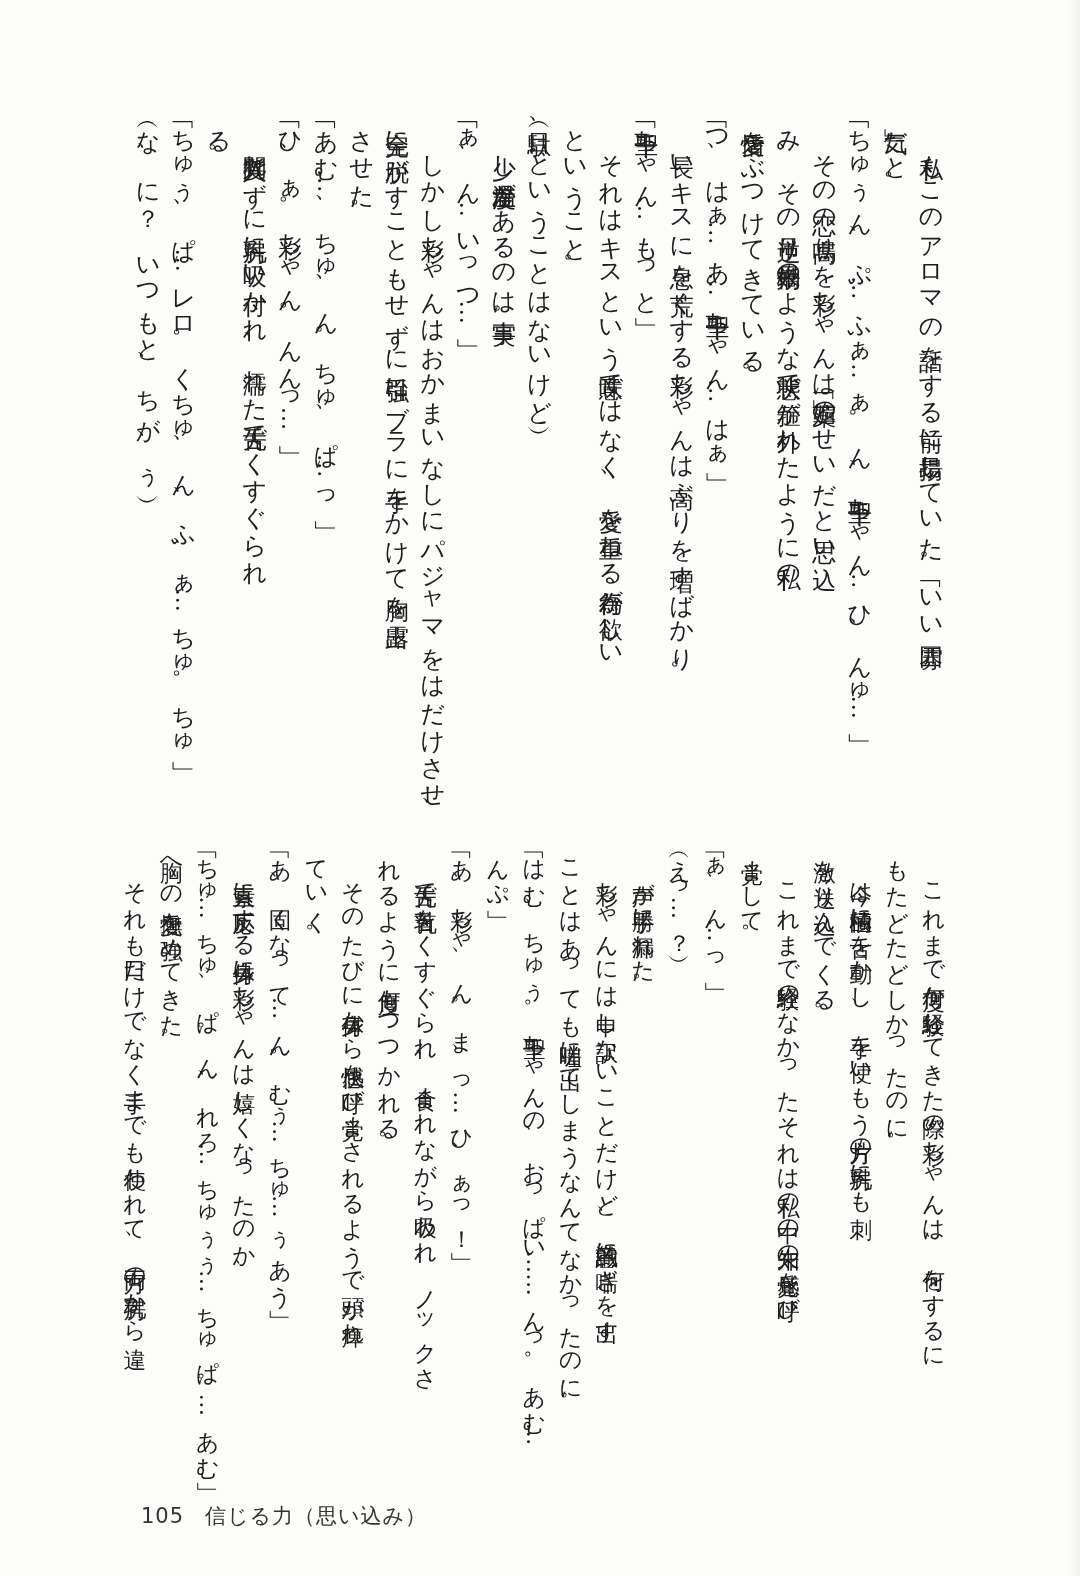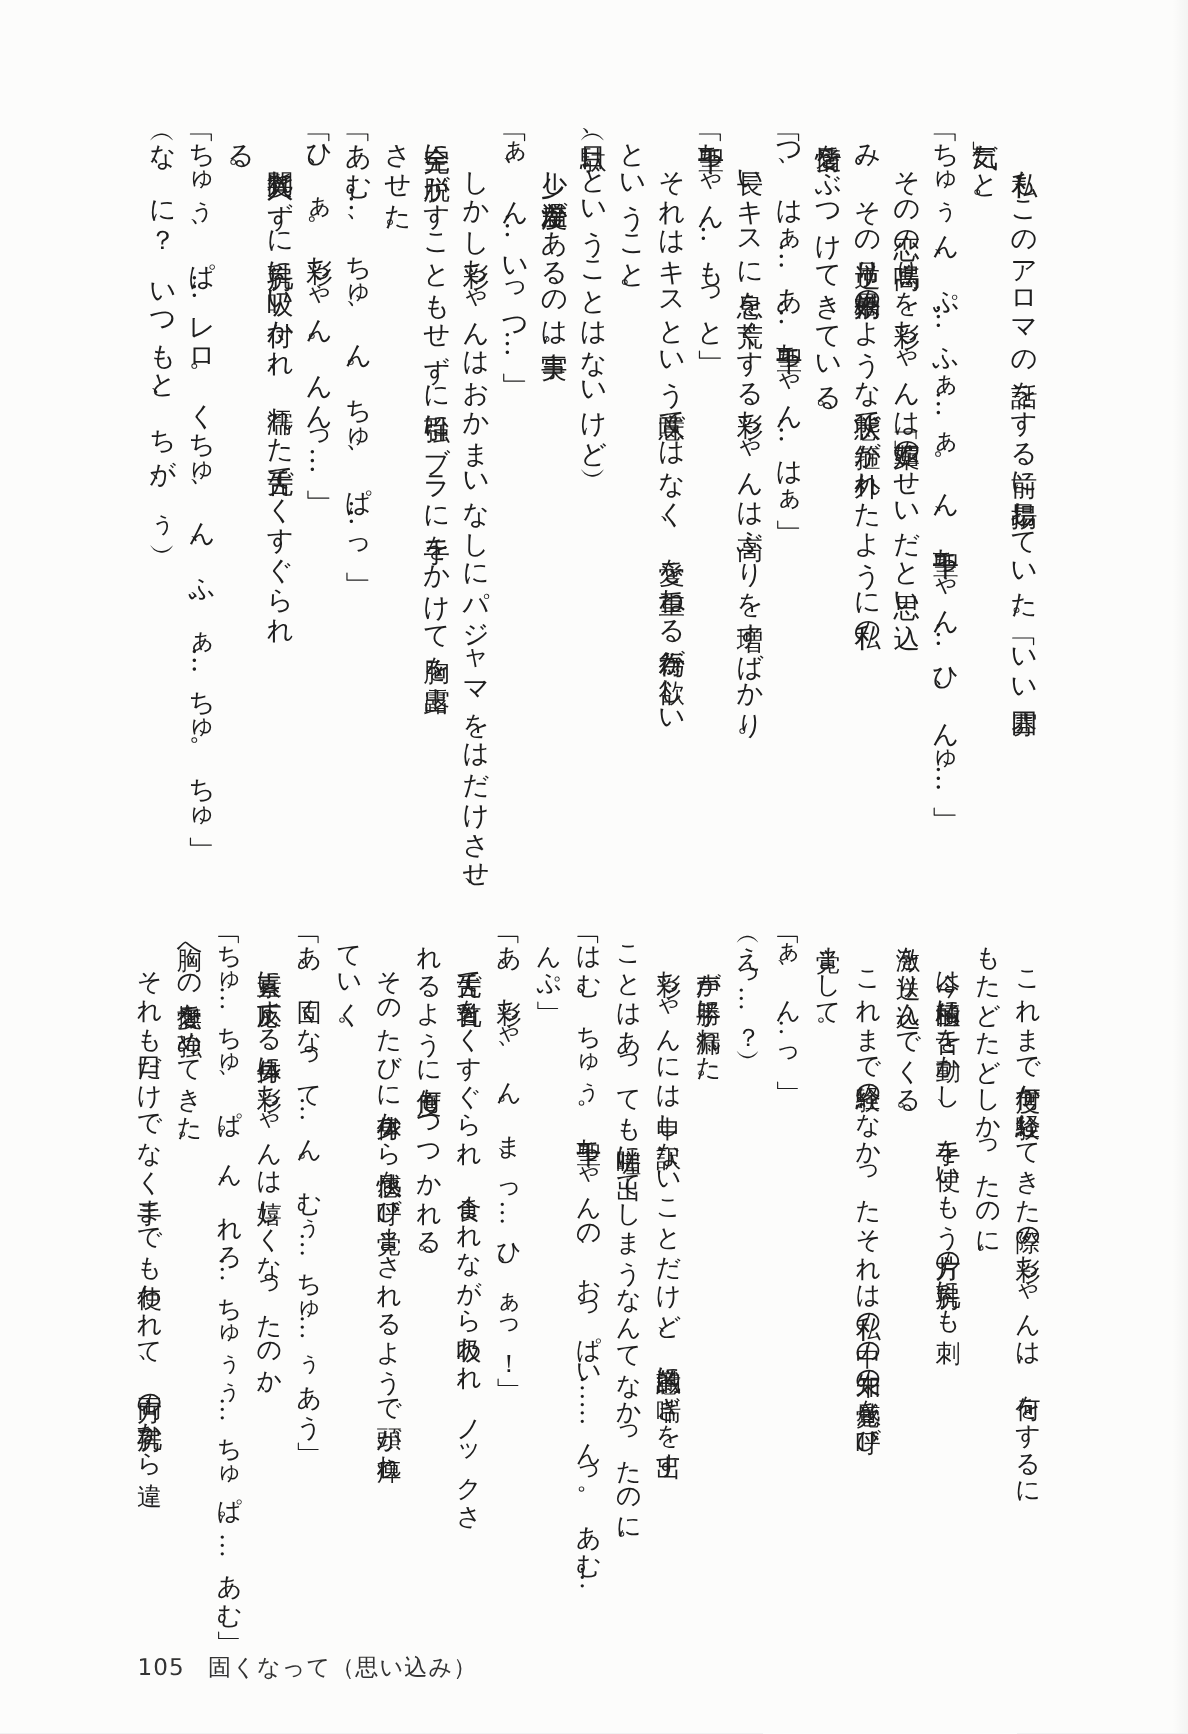--- a/index.html
+++ b/index.html
@@ -41,21 +41,21 @@
   .footer {
     position: absolute;
     left: 125px;
     top: 1502px;
     font-family: "DejaVu Sans", "Liberation Sans", sans-serif;
     font-size: 21px;
     letter-spacing: 1px;
     color: #333333;
     white-space: nowrap;
   }
-  .footer .page-num { margin-right: 21px; }
+  .footer .page-num { margin-right: 21px; margin-left: 16px; }
   
   .scan-edge {
     position: absolute;
     right: 0;
     top: 0;
     width: 14px;
     height: 100%;
     background: linear-gradient(to left, rgba(0,0,0,0.035), rgba(0,0,0,0));
     pointer-events: none;
   }
@@ -110,17 +110,17 @@
       <div class="line indent">そのたびに身体から快感を呼び覚まされるようで頭が痺れ</div>
       <div class="line">ていく。</div>
       <div class="line">「あ、固くなって…ん。むぅ…ちゅ…ぅあう」</div>
       <div class="line indent">素直に反応する身体に彩ちゃんは嬉しくなったのか、</div>
       <div class="line">「ちゅ…ちゅ、ぱ。ん、れろ…ちゅぅぅ…ちゅぱ。…あむ」</div>
       <div class="line">胸への愛撫を強めてきた。</div>
       <div class="line indent">それも口だけでなく手までも使われて、両方の乳房から違</div>
     </section>
 
   <footer class="footer" style="color: rgb(51, 51, 51);">
-    <span class="page-num">105</span><span class="chapter">固くなって（思い込み）</span>
+    <span class="page-num">105</span><span class="chapter">信じる力（思い込み）</span>
   </footer>
 
   <div class="scan-edge"></div>
 </div>
 
 </body></html>

